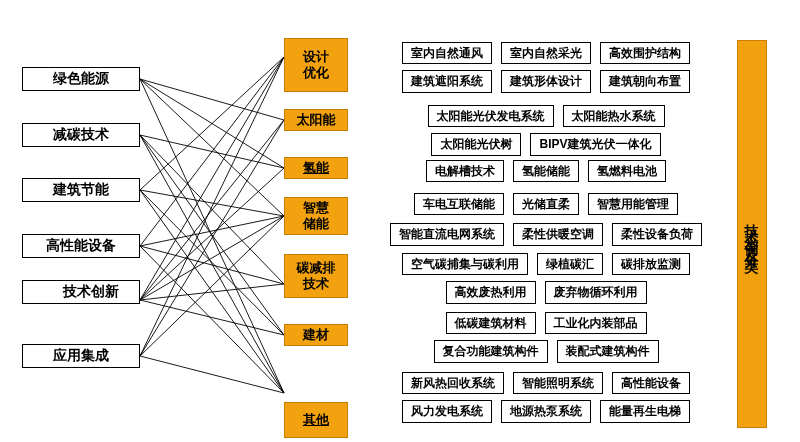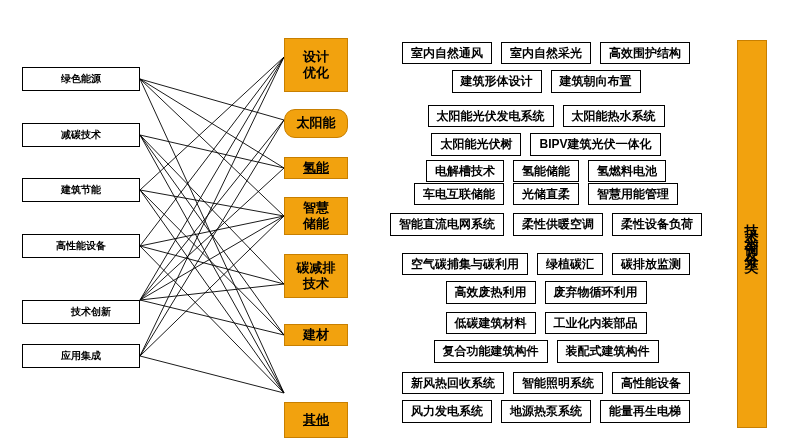--- a/index.html
+++ b/index.html
@@ -5,21 +5,21 @@
   html,body{margin:0;padding:0;background:#fff;}
   #canvas{
     position:relative;width:800px;height:442px;background:#ffffff;
     font-family:"Liberation Sans","DejaVu Sans",sans-serif;overflow:hidden;
   }
   #lines{position:absolute;left:0;top:0;width:800px;height:442px;pointer-events:none;}
   .left-node{
     position:absolute;left:22px;width:118px;height:24px;
     border:1.5px solid #000;background:#fff;
     display:flex;align-items:center;justify-content:center;
-    font-size:10px;font-weight:bold;color:#000;box-sizing:border-box;
+    font-size:14px;font-weight:bold;color:#000;box-sizing:border-box;
   }
   .mid-node{
     position:absolute;left:284px;width:64px;
     background:var(--accent,#F2A20E);border:1px solid #c87f00;
     display:flex;align-items:center;justify-content:center;text-align:center;
     font-size:13px;font-weight:bold;color:#000;box-sizing:border-box;
     white-space:pre-line;line-height:1.25;
   }
   .group{
     position:absolute;left:366px;width:360px;
@@ -72,43 +72,44 @@
       <line x1="140" y1="356" x2="284" y2="120" stroke="#000000" stroke-width="0.9"></line>
       <line x1="140" y1="356" x2="284" y2="216" stroke="#000000" stroke-width="0.9"></line>
       <line x1="140" y1="356" x2="284" y2="393" stroke="#000000" stroke-width="0.9"></line>
     </svg>
 
   <div id="left-col">
       <div class="left-node" style="top: 67px;">绿色能源</div>
       <div class="left-node" style="top: 123px;">减碳技术</div>
       <div class="left-node" style="top: 178px;">建筑节能</div>
       <div class="left-node" style="top: 234px;">高性能设备</div>
-      <div class="left-node" style="top: 300px; padding-left: 20px;">技术创新</div>
+      <div class="left-node" style="top: 280px; padding-left: 20px;">技术创新</div>
       <div class="left-node" style="top: 344px;">应用集成</div>
     </div>
   <div id="mid-col">
       <div class="mid-node" style="top: 38px; height: 54px;">设计
 优化</div>
-      <div class="mid-node" style="top: 109px; height: 29px; border-radius: 11px;">太阳能</div>
+      <div class="mid-node" style="top: 109px; height: 22px;">太阳能</div>
       <div class="mid-node" style="top: 157px; height: 22px; text-decoration: underline;">氢能</div>
       <div class="mid-node" style="top: 197px; height: 38px;">智慧
 储能</div>
       <div class="mid-node" style="top: 254px; height: 44px;">碳减排
 技术</div>
       <div class="mid-node" style="top: 324px; height: 22px;">建材</div>
       <div class="mid-node" style="top: 402px; height: 36px; text-decoration: underline;">其他</div>
     </div>
   <div id="right-col">
       <div class="group" style="top: 42px;">
         <div class="group-row">
           <div class="example-box">室内自然通风</div>
           <div class="example-box">室内自然采光</div>
           <div class="example-box">高效围护结构</div>
         </div>
         <div class="group-row">
+          <div class="example-box">建筑遮阳系统</div>
           <div class="example-box">建筑形体设计</div>
           <div class="example-box">建筑朝向布置</div>
         </div>
       </div>
       <div class="group" style="top: 105px;">
         <div class="group-row">
           <div class="example-box">太阳能光伏发电系统</div>
           <div class="example-box">太阳能热水系统</div>
         </div>
         <div class="group-row">
@@ -116,21 +117,21 @@
           <div class="example-box">BIPV建筑光伏一体化</div>
         </div>
       </div>
       <div class="group" style="top: 160px;">
         <div class="group-row">
           <div class="example-box">电解槽技术</div>
           <div class="example-box">氢能储能</div>
           <div class="example-box">氢燃料电池</div>
         </div>
       </div>
-      <div class="group" style="top: 183px; gap: 8px;">
+      <div class="group" style="top: 193px; gap: 8px;">
         <div class="group-row">
           <div class="example-box">车电互联储能</div>
           <div class="example-box">光储直柔</div>
           <div class="example-box">智慧用能管理</div>
         </div>
         <div class="group-row">
           <div class="example-box">智能直流电网系统</div>
           <div class="example-box">柔性供暖空调</div>
           <div class="example-box">柔性设备负荷</div>
         </div>

